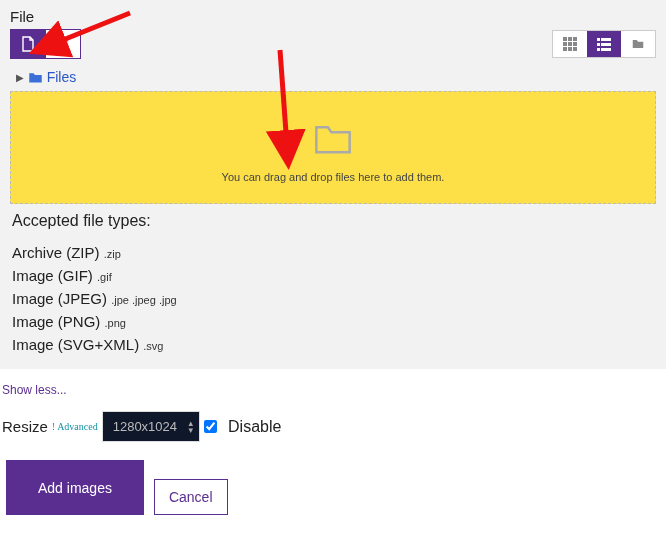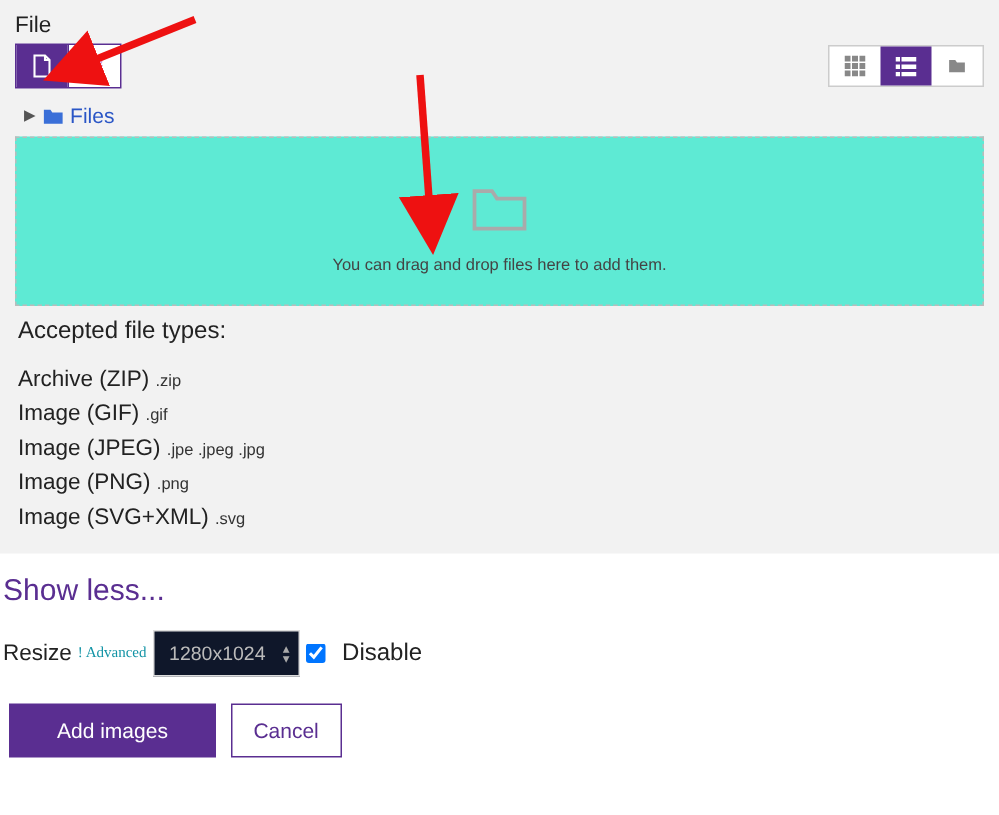--- a/index.html
+++ b/index.html
@@ -38,32 +38,32 @@
     color: #888;
     cursor: pointer;
     display: inline-flex;
   }
   .view-group .vbtn.active { background: #5a2e91; color: #fff; }
   .tree-row { display: flex; align-items: center; gap: 4px; padding: 0 4px 6px 6px; }
   .tree-caret { color:#555; font-size: 10px; }
   .tree-label { color: #2a56c6; font-size: 14px; cursor: pointer; }
   .drop-zone {
     border: 1px dashed #bbb;
-    background: #5eead4;
+    background: #fde047;
     padding: 30px 10px 20px 10px;
     text-align: center;
     position: relative;
   }
   .drop-text { font-size: 11px; color: #444; margin-top: 12px; font-family: Verdana, Geneva, sans-serif; }
   .accepted { padding: 8px 2px 0 2px; }
   .accepted h4 { font-weight: normal; font-size: 16px; margin-bottom: 14px; }
   .ft-list { list-style: none; }
   .ft-list li { margin: 6px 0; font-size: 15px; }
   .ft-list li .ext { font-size: 11px; color: #333; }
-  .show-less { color: #5a2e91; font-size: 20px; margin: 14px 0 10px 2px; cursor: pointer; display:inline-block;}
+  .show-less { color: #5a2e91; font-size: 12px; margin: 14px 0 10px 2px; cursor: pointer; display:inline-block;}
   .resize-row { display: flex; align-items: center; gap: 4px; margin: 4px 0 0 2px; font-size: 15px; }
   .adv-link { color: #1193a5; font-size: 10px; cursor: pointer; font-family: Liberation Serif, serif; }
   .size-select {
     border: 1px solid #ddd;
     color: #bbb;
     padding: 7px 22px 7px 10px;
     font-size: 13px;
     background: #0f172a;
     position: relative;
     cursor: pointer;
@@ -74,21 +74,21 @@
     font-size: 9px; color: #aaa; line-height: 7px;
   }
   .disable-lbl { font-size: 16px; display:flex; align-items:center; gap:11px;}
   .actions { padding: 18px 2px 8px 6px; display:flex; gap:10px; }
   .btn-primary {
     background: #5a2e91; color: #fff; border: none;
     padding: 10px 32px; font-size: 14px; cursor: pointer;
   }
   .btn-secondary {
     background: #fff; color: #5a2e91; border: 1px solid #5a2e91;
-    padding: 9px 14px; font-size: 14px; cursor: pointer;
+    padding: 9px 14px; font-size: 14px; cursor: pointer; margin-top: 19px;
   }
   
   .arrow-svg { position:absolute; pointer-events:none; }
 </style>
 </head>
 <body>
 
 
 
 <div class="panel" style="position:relative;">

